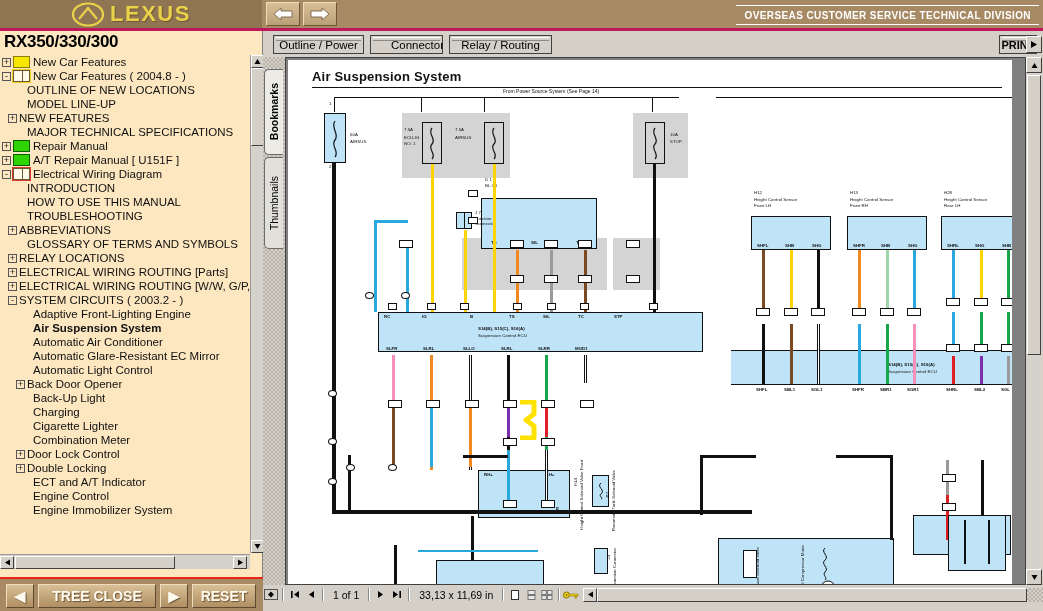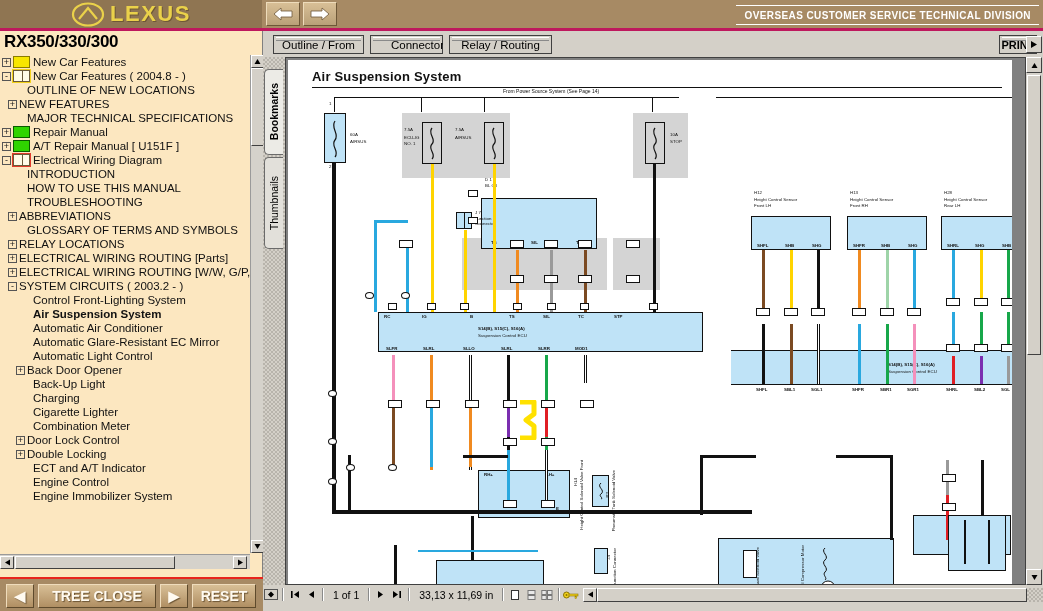--- a/index.html
+++ b/index.html
@@ -368,20 +368,24 @@
         </div>
         <div class="trow clickable ind0">
           <span class="tplus">-</span>
           <span class="ico ico-book hl-yellow"></span>
           <span class="tlabel">New Car Features ( 2004.8 - )</span>
         </div>
         <div class="trow clickable ind2">
           <span class="tspacer"></span>
           <span class="tlabel">OUTLINE OF NEW LOCATIONS</span>
         </div>
+        <div class="trow clickable ind2">
+          <span class="tspacer"></span>
+          <span class="tlabel">MODEL LINE-UP</span>
+        </div>
         <div class="trow clickable ind1">
           <span class="tplus">+</span>
           <span class="tlabel">NEW FEATURES</span>
         </div>
         <div class="trow clickable ind2">
           <span class="tspacer"></span>
           <span class="tlabel">MAJOR TECHNICAL SPECIFICATIONS</span>
         </div>
         <div class="trow clickable ind0">
           <span class="tplus">+</span>
@@ -429,21 +433,21 @@
         <div class="trow clickable ind1">
           <span class="tplus">+</span>
           <span class="tlabel">ELECTRICAL WIRING ROUTING [W/W, G/P, S/P</span>
         </div>
         <div class="trow clickable ind1">
           <span class="tplus">-</span>
           <span class="tlabel">SYSTEM CIRCUITS ( 2003.2 - )</span>
         </div>
         <div class="trow clickable ind3">
           <span class="tspacer"></span>
-          <span class="tlabel">Control Front-Lighting System</span>
+          <span class="tlabel">Adaptive Front-Lighting Engine</span>
         </div>
         <div class="trow clickable ind3">
           <span class="tspacer"></span>
           <span class="tlabel bold">Air Suspension System</span>
         </div>
         <div class="trow clickable ind3">
           <span class="tspacer"></span>
           <span class="tlabel">Automatic Air Conditioner</span>
         </div>
         <div class="trow clickable ind3">
@@ -528,21 +532,21 @@
   <div class="bottombar">
     <div class="bb-btn" id="btn-prev">◀</div>
     <div class="bb-btn" id="btn-treeclose">TREE CLOSE</div>
     <div class="bb-btn" id="btn-next">▶</div>
     <div class="bb-btn" id="btn-reset">RESET</div>
   </div>
 
   <div class="docchrome">
 
     <div class="tabbar">
-      <div class="tabbtn" id="tab-outline">Outline / From</div>
+      <div class="tabbtn" id="tab-outline">Outline / Power</div>
       <div class="tabbtn" id="tab-connector">Connector</div>
       <div class="tabbtn" id="tab-relay">Relay / Routing</div>
       <div id="btn-print">PRINT</div>
     </div>
 
     <div class="sidetabs">
       <div class="vtab" id="vtab-bookmarks">
         <span>Bookmarks</span>
       </div>
       <div class="vtab" id="vtab-thumbnails">

